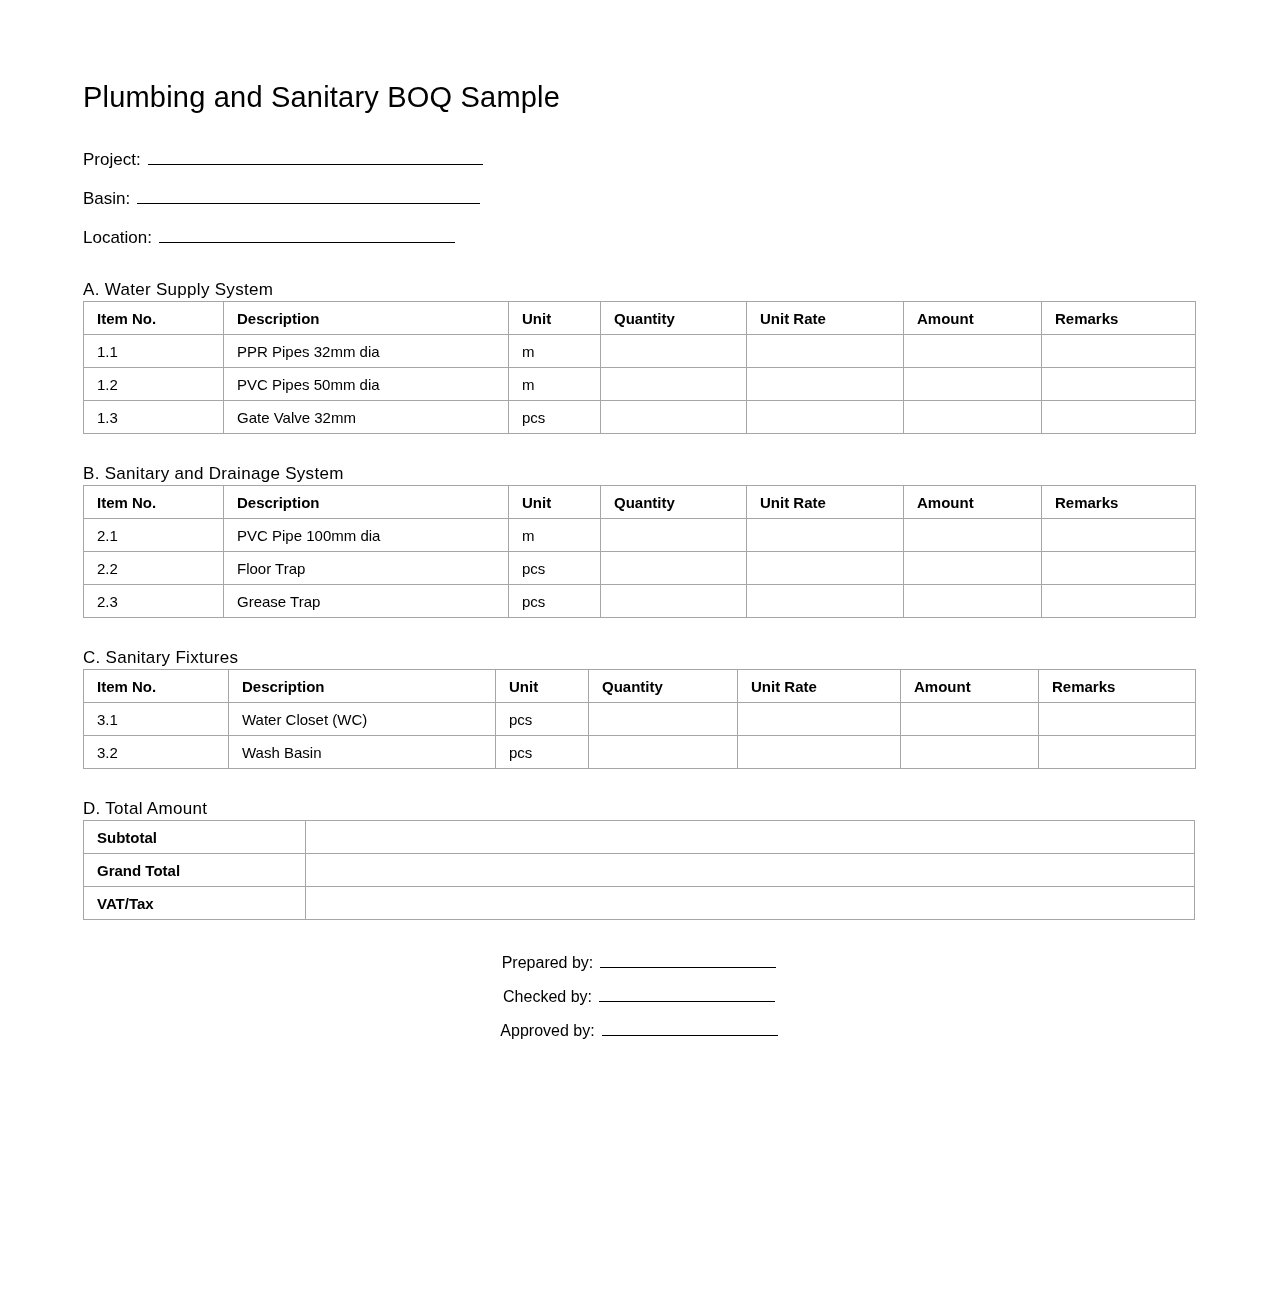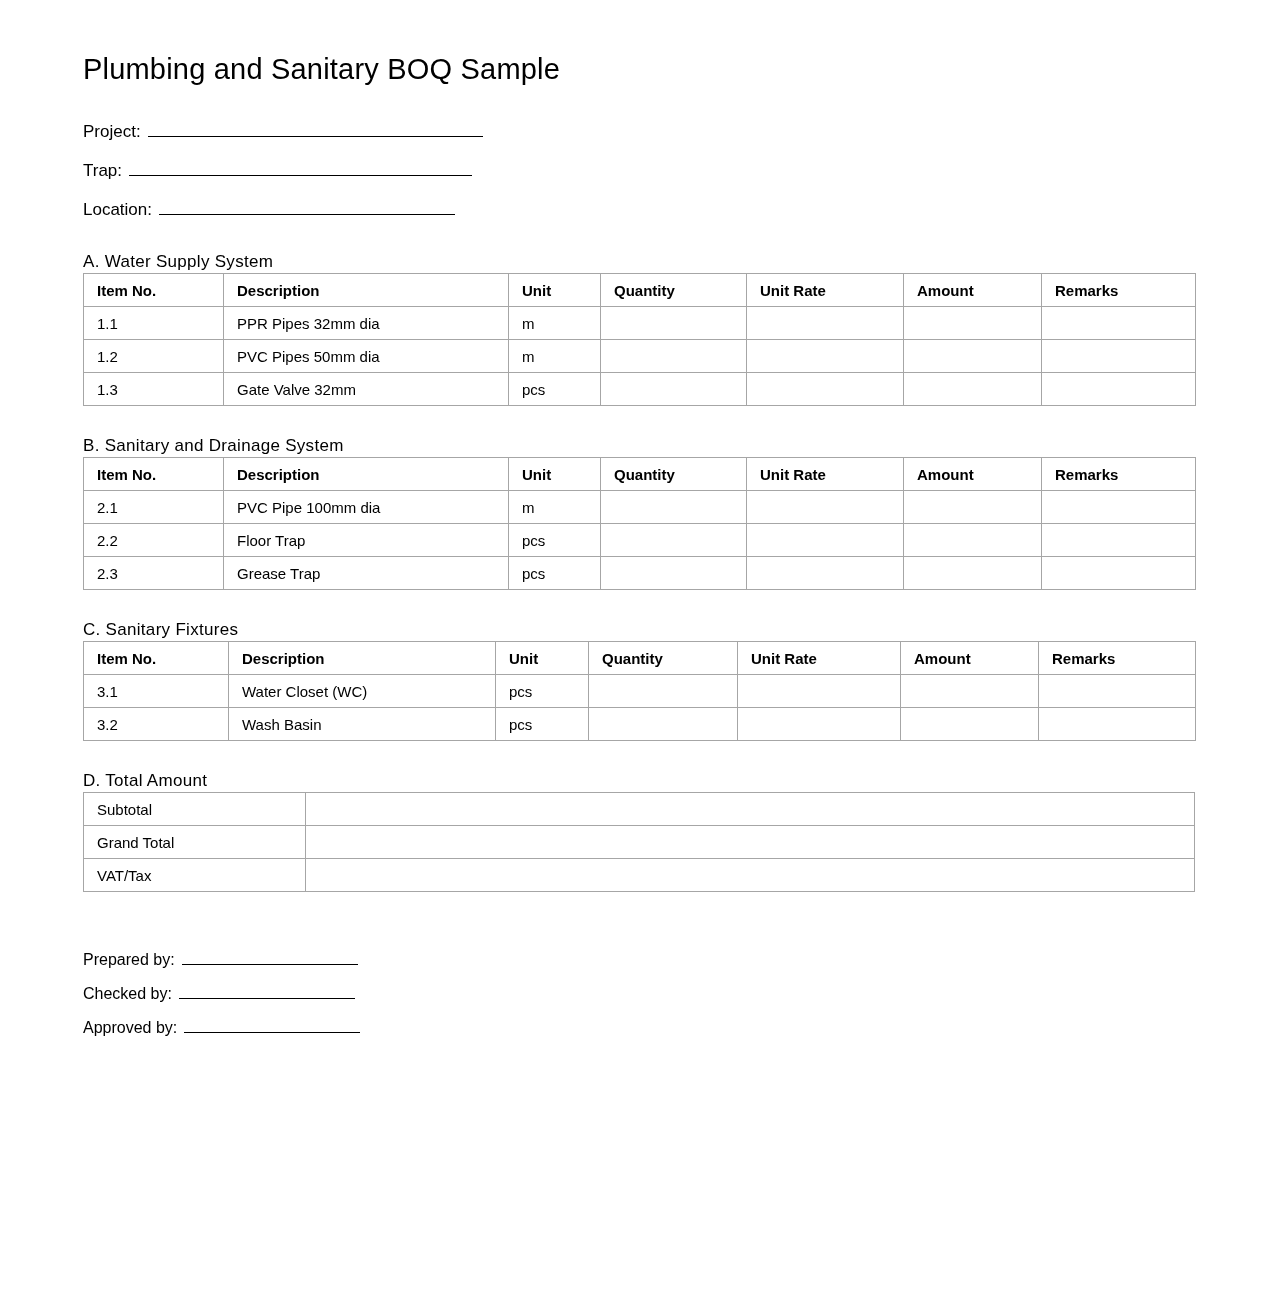--- a/index.html
+++ b/index.html
@@ -4,21 +4,21 @@
 <style>
   * { box-sizing: border-box; }
   html, body { margin: 0; padding: 0; }
   body {
     width: 1278px; height: 1300px;
     background: #ffffff;
     color: #000000;
     font-family: "Liberation Sans", sans-serif;
     -webkit-font-smoothing: antialiased;
   }
-  .doc { padding: 50px 83px 0 83px; }
+  .doc { padding: 78px 83px 0 83px; }
 
   h1 {
     margin: 0;
     font-size: 29px;
     font-weight: 400;
     line-height: 38px;
     letter-spacing: 0.2px;
   }
 
   .fields { margin-top: 32px; }
@@ -65,39 +65,39 @@
   
   .boq .c1 { width: 140px; } .boq .c2 { width: 285px; } .boq .c3 { width: 92px; }
   .boq .c4 { width: 146px; } .boq .c5 { width: 157px; } .boq .c6 { width: 138px; }
   .boq .c7 { width: 154px; }
   
   .boq-c .c1 { width: 145px; } .boq-c .c2 { width: 267px; } .boq-c .c3 { width: 93px; }
   .boq-c .c4 { width: 149px; } .boq-c .c5 { width: 163px; } .boq-c .c6 { width: 138px; }
   .boq-c .c7 { width: 157px; }
 
   .totals .lblcol { width: 222px; }
-  .totals td.lbl { font-weight: 400; }
-
-  .sigs { margin-top: 57px; }
+  .totals td.lbl { font-weight: 700; }
+
+  .sigs { margin-top: 32px; text-align: center; }
   .sig { font-size: 16px; height: 24px; margin-bottom: 10px; white-space: nowrap; }
   .sig .blank { height: 16px; }
 </style>
 </head>
 <body>
 
 <div class="doc">
 
   <h1>Plumbing and Sanitary BOQ Sample</h1>
 
   <div class="fields">
     <div class="field">
       <span>Project:</span><span class="blank w335"></span>
     </div>
     <div class="field">
-      <span>Trap:</span><span class="blank w343"></span>
+      <span>Basin:</span><span class="blank w343"></span>
     </div>
     <div class="field">
       <span>Location:</span><span class="blank w296"></span>
     </div>
   </div>
 
   <h2>A. Water Supply System</h2>
   <table class="boq">
     <thead>
       <tr>

